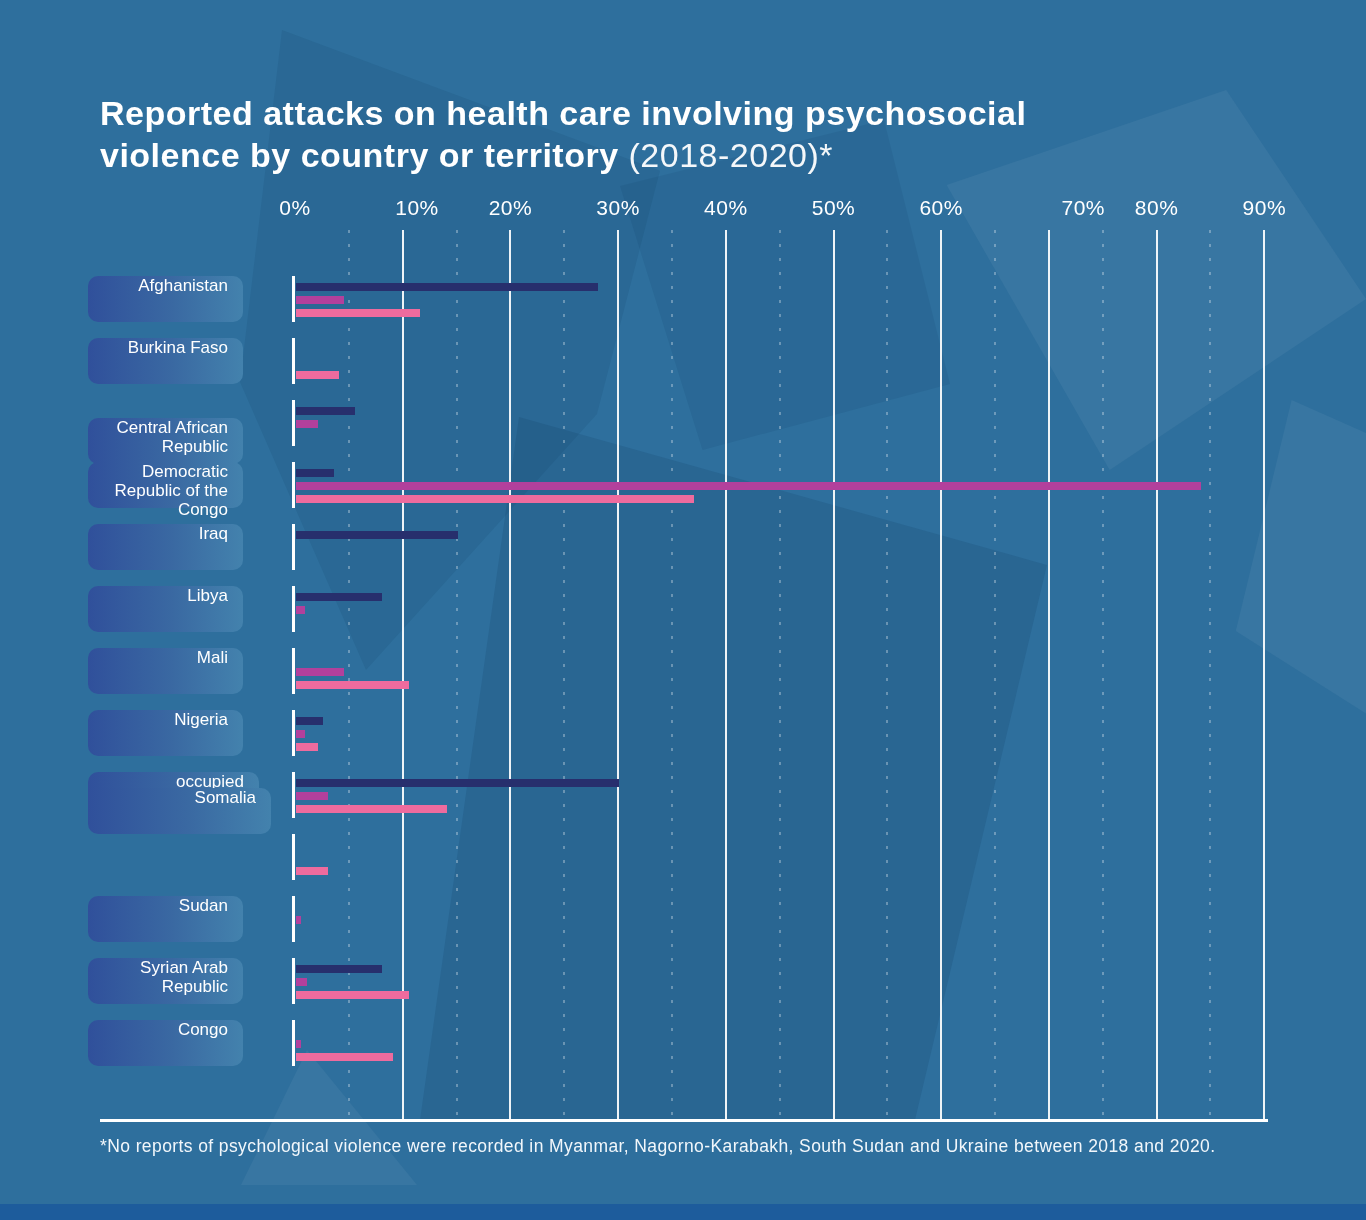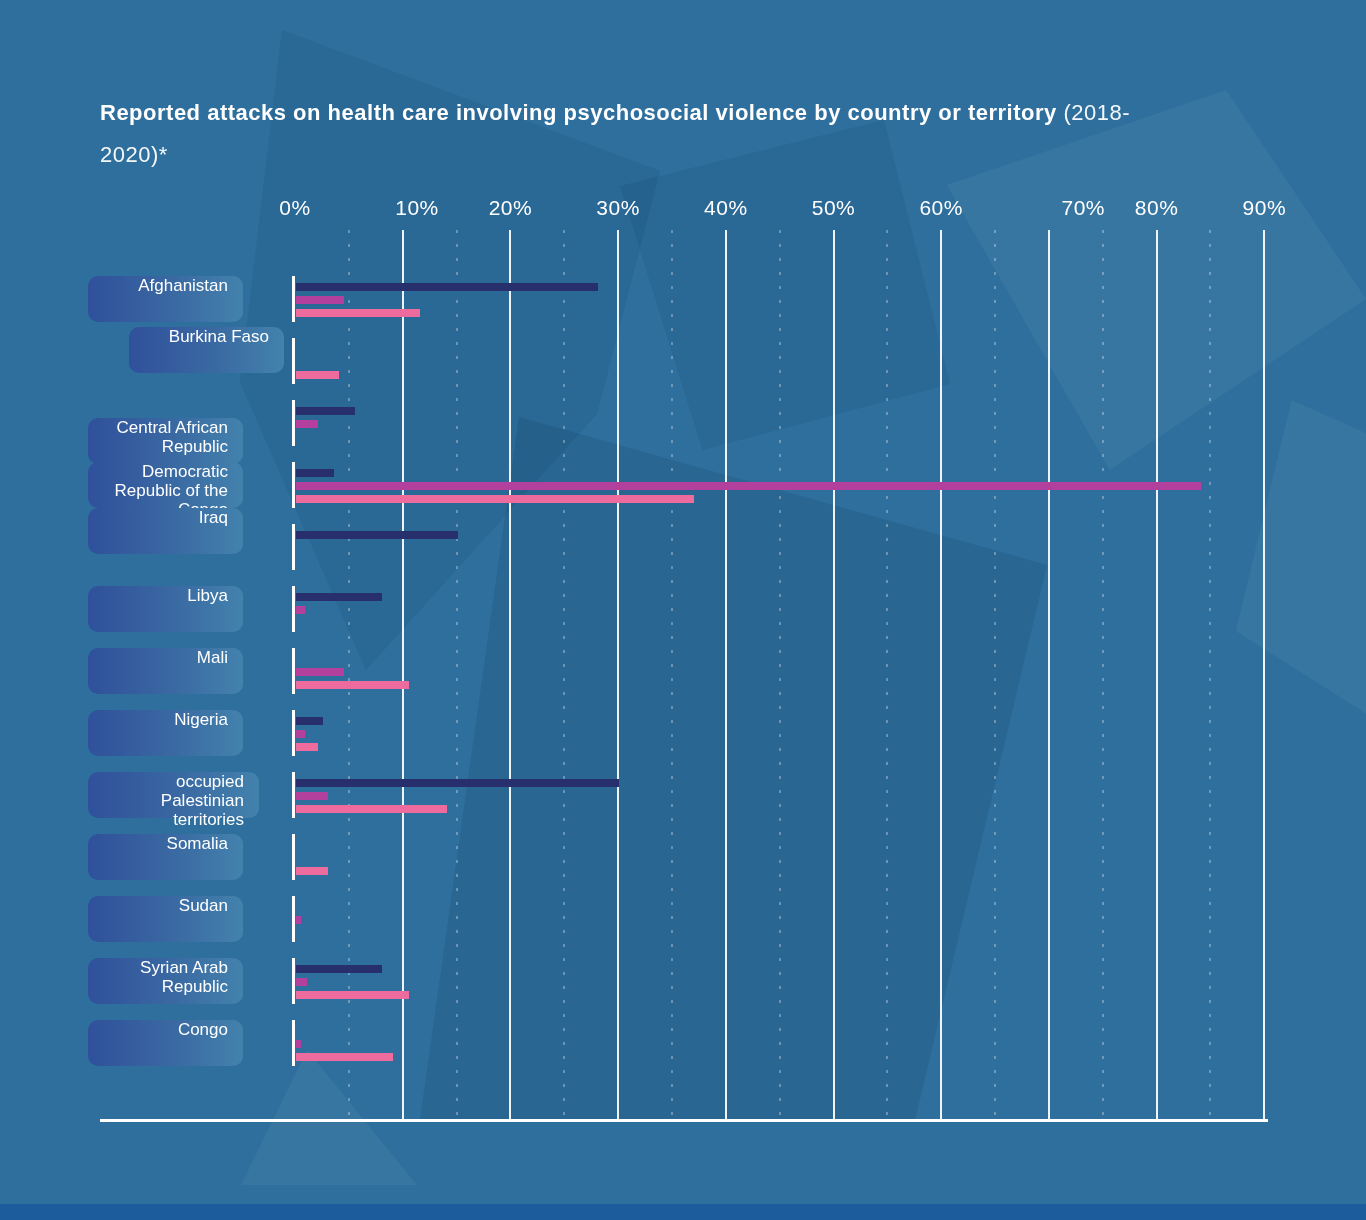--- a/index.html
+++ b/index.html
@@ -20,21 +20,21 @@
   .sh3{left:900px;top:90px;width:466px;height:380px;background:rgba(255,255,255,0.05);
        clip-path:polygon(10% 25%,70% 0,100% 55%,45% 100%);}
   .sh4{left:1180px;top:400px;width:186px;height:330px;background:rgba(255,255,255,0.05);
        clip-path:polygon(60% 0,100% 10%,100% 95%,30% 70%);}
   .sh5{left:230px;top:1050px;width:220px;height:150px;background:rgba(255,255,255,0.05);
        clip-path:polygon(35% 0,85% 90%,5% 90%);}
   .sh6{left:620px;top:120px;width:330px;height:330px;background:rgba(12,50,88,0.10);
        clip-path:polygon(0 20%,80% 0,100% 80%,25% 100%);}
 
   .title{position:absolute;left:100px;top:92px;width:1060px;
-         font-size:22px;line-height:42px;font-weight:bold;letter-spacing:.5px;}
+         font-size:34px;line-height:42px;font-weight:bold;letter-spacing:.5px;}
   .title .light{font-weight:normal;opacity:.95;}
 
   .axis-label{position:absolute;top:196px;width:90px;margin-left:-45px;text-align:center;
               font-size:21px;letter-spacing:.5px;color:#fff;}
 
   .gridline{position:absolute;top:230px;height:890px;width:2px;background:rgba(255,255,255,0.92);}
   .gridline.minor{width:2px;background:repeating-linear-gradient(180deg,
         rgba(255,255,255,0.30) 0 3px, rgba(255,255,255,0) 3px 14px);}
 
   .baseline{position:absolute;left:100px;top:1119px;width:1168px;height:3px;background:#fff;}
@@ -107,39 +107,39 @@
       <div class="gridline minor" style="left: 1209.45px;"></div>
     </div>
   <div id="rows">
       <div class="pill" style="top: 276px;">
         <span>Afghanistan</span>
       </div>
       <div class="zeroseg" style="top: 276px;"></div>
       <div class="bar" title="Afghanistan 2018: 28%" style="top: 283px; width: 301.56px; background: rgb(39, 47, 109);"></div>
       <div class="bar" title="Afghanistan 2019: 4.5%" style="top: 296px; width: 48.465px; background: rgb(178, 64, 156);"></div>
       <div class="bar" title="Afghanistan 2020: 11.5%" style="top: 309px; width: 123.855px; background: rgb(238, 107, 158);"></div>
-      <div class="pill" style="top: 327px; margin-left: 41px;">
+      <div class="pill" style="top: 338px;">
         <span>Burkina Faso</span>
       </div>
       <div class="zeroseg" style="top: 338px;"></div>
       <div class="bar" title="Burkina Faso 2020: 4%" style="top: 371px; width: 43.08px; background: rgb(238, 107, 158);"></div>
       <div class="pill" style="top: 400px; margin-top: 18px;">
         <span>Central African Republic</span>
       </div>
       <div class="zeroseg" style="top: 400px;"></div>
       <div class="bar" title="Central African Republic 2018: 5.5%" style="top: 407px; width: 59.235px; background: rgb(39, 47, 109);"></div>
       <div class="bar" title="Central African Republic 2019: 2%" style="top: 420px; width: 21.54px; background: rgb(178, 64, 156);"></div>
       <div class="pill" style="top: 462px;">
         <span>Democratic Republic of the Congo</span>
       </div>
       <div class="zeroseg" style="top: 462px;"></div>
       <div class="bar" title="Democratic Republic of the Congo 2018: 3.5%" style="top: 469px; width: 37.695px; background: rgb(39, 47, 109);"></div>
       <div class="bar" title="Democratic Republic of the Congo 2019: 84%" style="top: 482px; width: 904.68px; background: rgb(178, 64, 156);"></div>
       <div class="bar" title="Democratic Republic of the Congo 2020: 37%" style="top: 495px; width: 398.49px; background: rgb(238, 107, 158);"></div>
-      <div class="pill" style="top: 508px;">
+      <div class="pill" style="top: 524px;">
         <span>Iraq</span>
       </div>
       <div class="zeroseg" style="top: 524px;"></div>
       <div class="bar" title="Iraq 2018: 15%" style="top: 531px; width: 161.55px; background: rgb(39, 47, 109);"></div>
       <div class="pill" style="top: 586px;">
         <span>Libya</span>
       </div>
       <div class="zeroseg" style="top: 586px;"></div>
       <div class="bar" title="Libya 2018: 8%" style="top: 593px; width: 86.16px; background: rgb(39, 47, 109);"></div>
       <div class="bar" title="Libya 2019: 0.8%" style="top: 606px; width: 8.616px; background: rgb(178, 64, 156);"></div>
@@ -156,21 +156,21 @@
       <div class="bar" title="Nigeria 2018: 2.5%" style="top: 717px; width: 26.925px; background: rgb(39, 47, 109);"></div>
       <div class="bar" title="Nigeria 2019: 0.8%" style="top: 730px; width: 8.616px; background: rgb(178, 64, 156);"></div>
       <div class="bar" title="Nigeria 2020: 2%" style="top: 743px; width: 21.54px; background: rgb(238, 107, 158);"></div>
       <div class="pill" style="top: 772px; padding-left: 16px;">
         <span>occupied Palestinian territories</span>
       </div>
       <div class="zeroseg" style="top: 772px;"></div>
       <div class="bar" title="occupied Palestinian territories 2018: 30%" style="top: 779px; width: 323.1px; background: rgb(39, 47, 109);"></div>
       <div class="bar" title="occupied Palestinian territories 2019: 3%" style="top: 792px; width: 32.31px; background: rgb(178, 64, 156);"></div>
       <div class="bar" title="occupied Palestinian territories 2020: 14%" style="top: 805px; width: 150.78px; background: rgb(238, 107, 158);"></div>
-      <div class="pill" style="top: 834px;">
+      <div class="pill" style="top: 788px; padding-left: 28px;">
         <span>Somalia</span>
       </div>
       <div class="zeroseg" style="top: 834px;"></div>
       <div class="bar" title="Somalia 2020: 3%" style="top: 867px; width: 32.31px; background: rgb(238, 107, 158);"></div>
       <div class="pill" style="top: 896px;">
         <span>Sudan</span>
       </div>
       <div class="zeroseg" style="top: 896px;"></div>
       <div class="bar" title="Sudan 2019: 0.5%" style="top: 916px; width: 5.385px; background: rgb(178, 64, 156);"></div>
       <div class="pill" style="top: 958px;">
@@ -183,14 +183,15 @@
       <div class="pill" style="top: 1020px;">
         <span>Congo</span>
       </div>
       <div class="zeroseg" style="top: 1020px;"></div>
       <div class="bar" title="Yemen 2019: 0.5%" style="top: 1040px; width: 5.385px; background: rgb(178, 64, 156);"></div>
       <div class="bar" title="Yemen 2020: 9%" style="top: 1053px; width: 96.93px; background: rgb(238, 107, 158);"></div>
     </div>
   <div class="baseline"></div>
 
 
+  <div class="footnote">*No reports of psychological violence were recorded in Myanmar, Nagorno-Karabakh, South Sudan and Ukraine between 2018 and 2020.</div>
   <div class="bottom-strip"></div>
 </div>
 
 </body></html>

